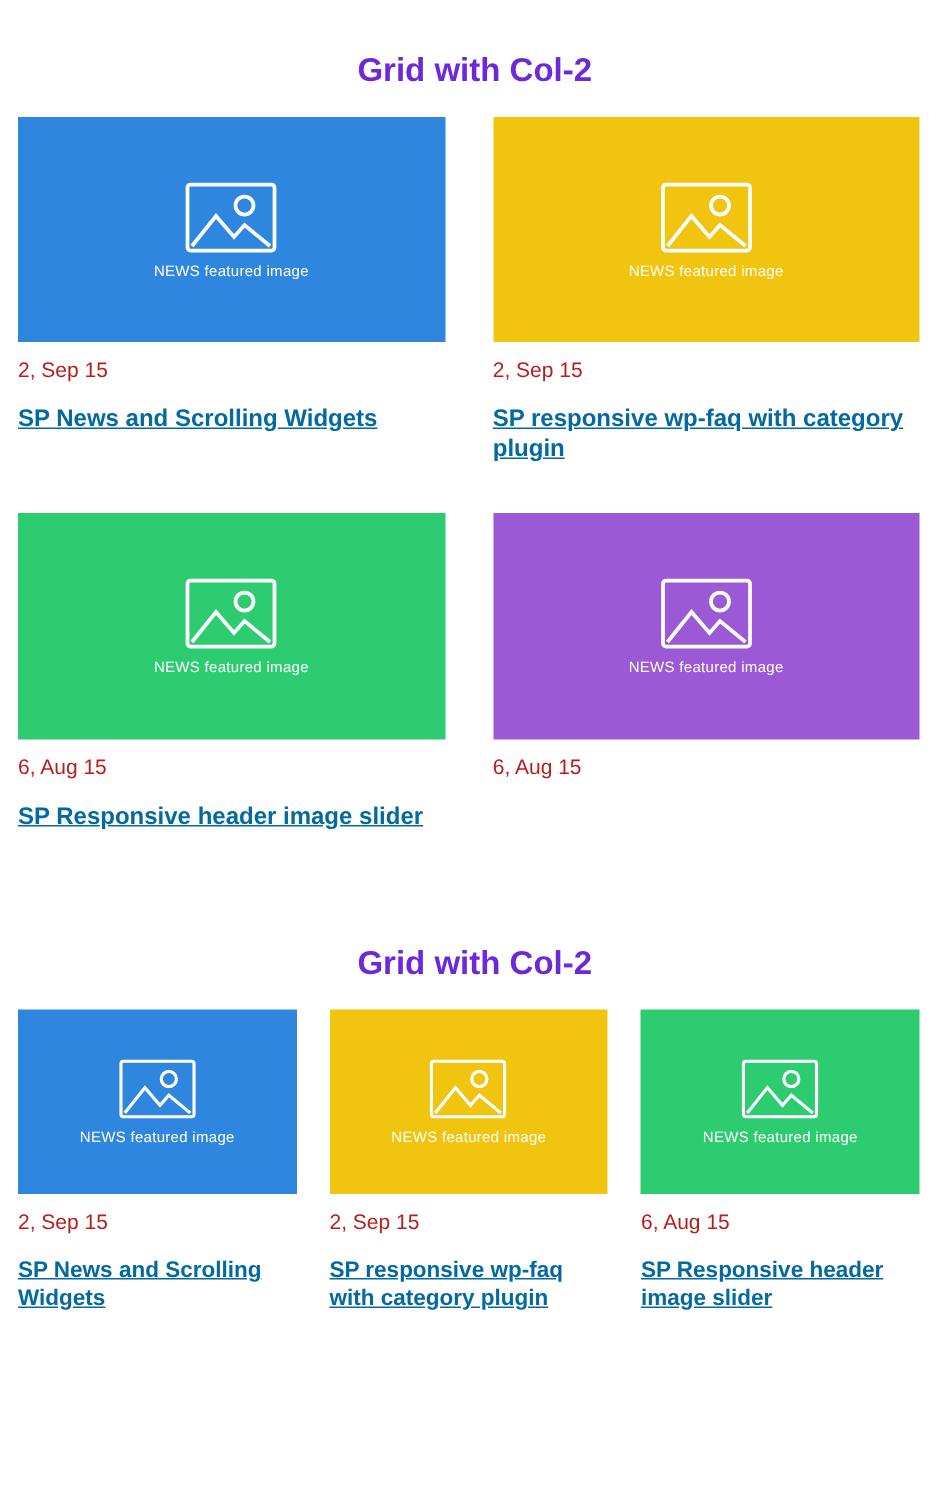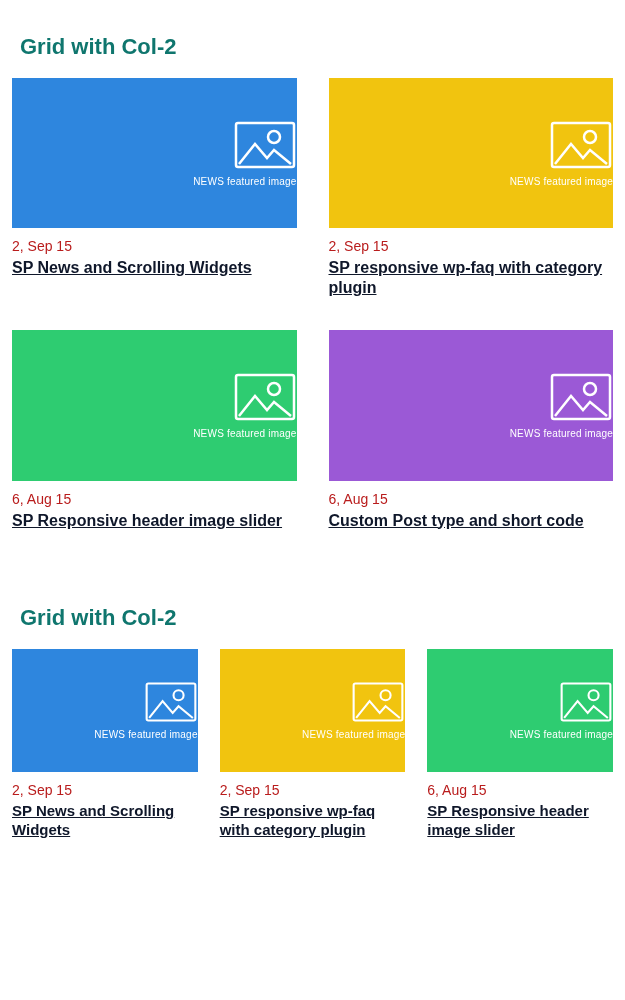--- a/index.html
+++ b/index.html
@@ -4,35 +4,36 @@
   <style>
     * { box-sizing: border-box; margin: 0; padding: 0; }
     body {
       font-family: Arial, Helvetica, sans-serif;
       background: #fff;
       width: 625px;
       padding: 10px 12px 40px 12px;
       color: #000;
     }
     .section-title {
-      color: #0f766e;
+      color: #6d28d9;
       font-weight: 700;
       font-size: 22px;
       margin: 24px 0 18px 8px;
+      text-align: center;
     }
     .grid { display: grid; gap: 32px 32px; }
     .cols-2 { grid-template-columns: repeat(2, 1fr); }
     .cols-3 { grid-template-columns: repeat(3, 1fr); gap: 28px 22px; }
     .card {}
     .thumb {
       width: 100%;
       aspect-ratio: 284 / 150;
       display: flex;
       flex-direction: column;
-      align-items: flex-end;
+      align-items: center;
       justify-content: center;
       color: #fff;
     }
     .thumb-sm { aspect-ratio: 180 / 120; }
     .thumb-label {
       font-size: 10px;
       margin-top: 6px;
       letter-spacing: 0.2px;
     }
     .bg-blue   { background: #2e86de; }
@@ -40,23 +41,23 @@
     .bg-green  { background: #2ecc71; }
     .bg-purple { background: #9b59d6; }
     .date {
       font-size: 14px;
       color: #b91c1c;
       margin-top: 10px;
     }
     .title {
       font-size: 16px;
       font-weight: 700;
-      color: #0f172a;
+      color: #0369a1;
       text-decoration: underline;
-      margin-top: 4px;
+      margin-top: 16px;
       line-height: 1.25;
       display: inline-block;
       hyphens: manual;
     }
     .title-sm { font-size: 15px; }
     .section-gap { height: 50px; }
     .icon-frame { fill: none; stroke: #fff; stroke-width: 2.5; }
   </style>
 </head>
 <body>
@@ -107,21 +108,20 @@
   <div class="card">
     <div class="thumb bg-purple">
       <svg width="64" height="50" viewBox="0 0 64 50">
         <rect class="icon-frame" x="3" y="3" width="58" height="44" rx="2"></rect>
         <circle class="icon-frame" cx="41" cy="17" r="6"></circle>
         <polyline class="icon-frame" points="6,44 22,24 34,38 41,30 58,44"></polyline>
       </svg>
       <div class="thumb-label">NEWS featured image</div>
     </div>
     <div class="date">6, Aug 15</div>
-    <a class="title" href="#">Custom Post type and short code</a>
   </div>
 
 </div>
 
 <div class="section-gap"></div>
 
 <h2 class="section-title">Grid with Col-2</h2>
 
 <div class="grid cols-3">
 

